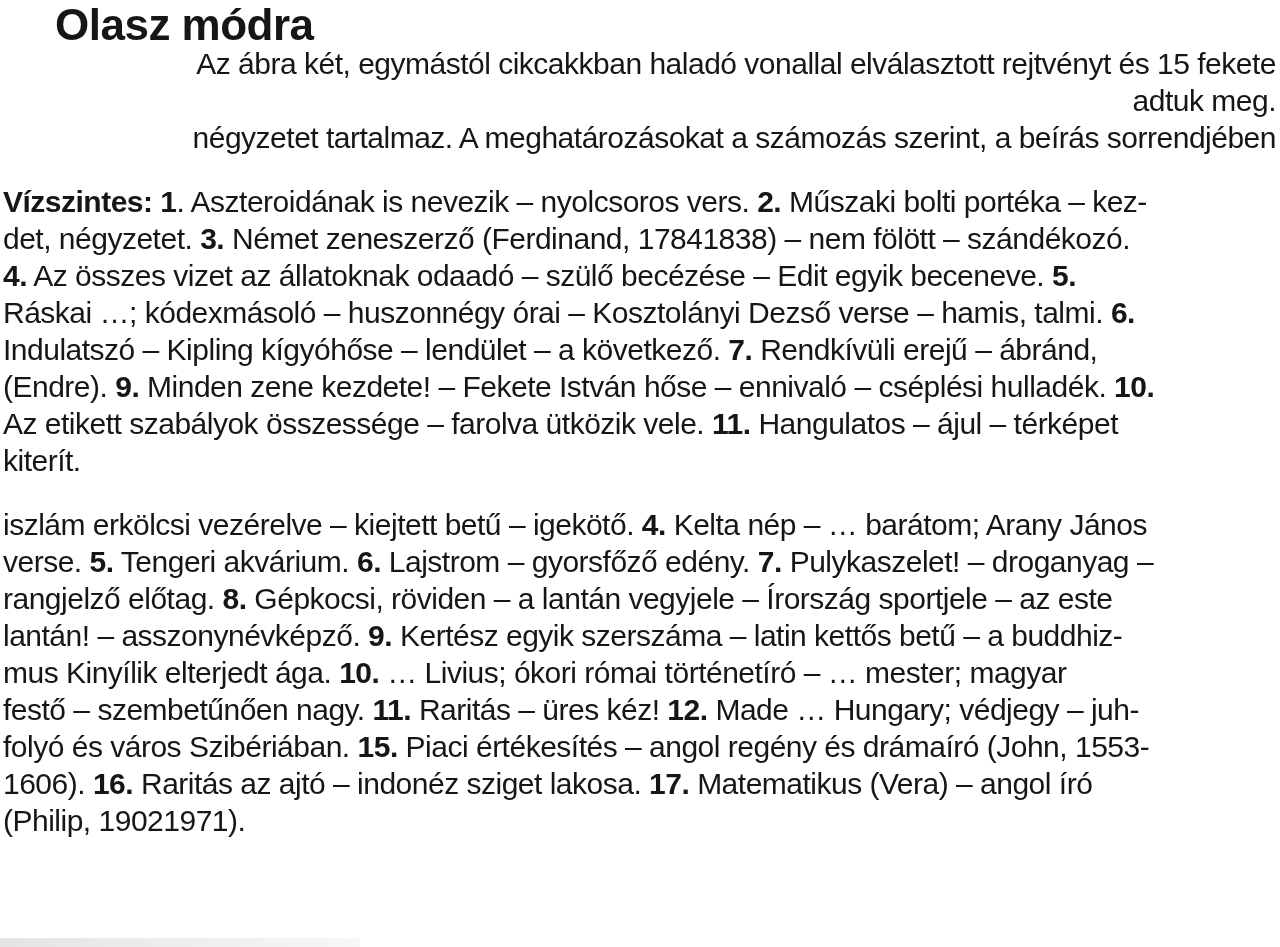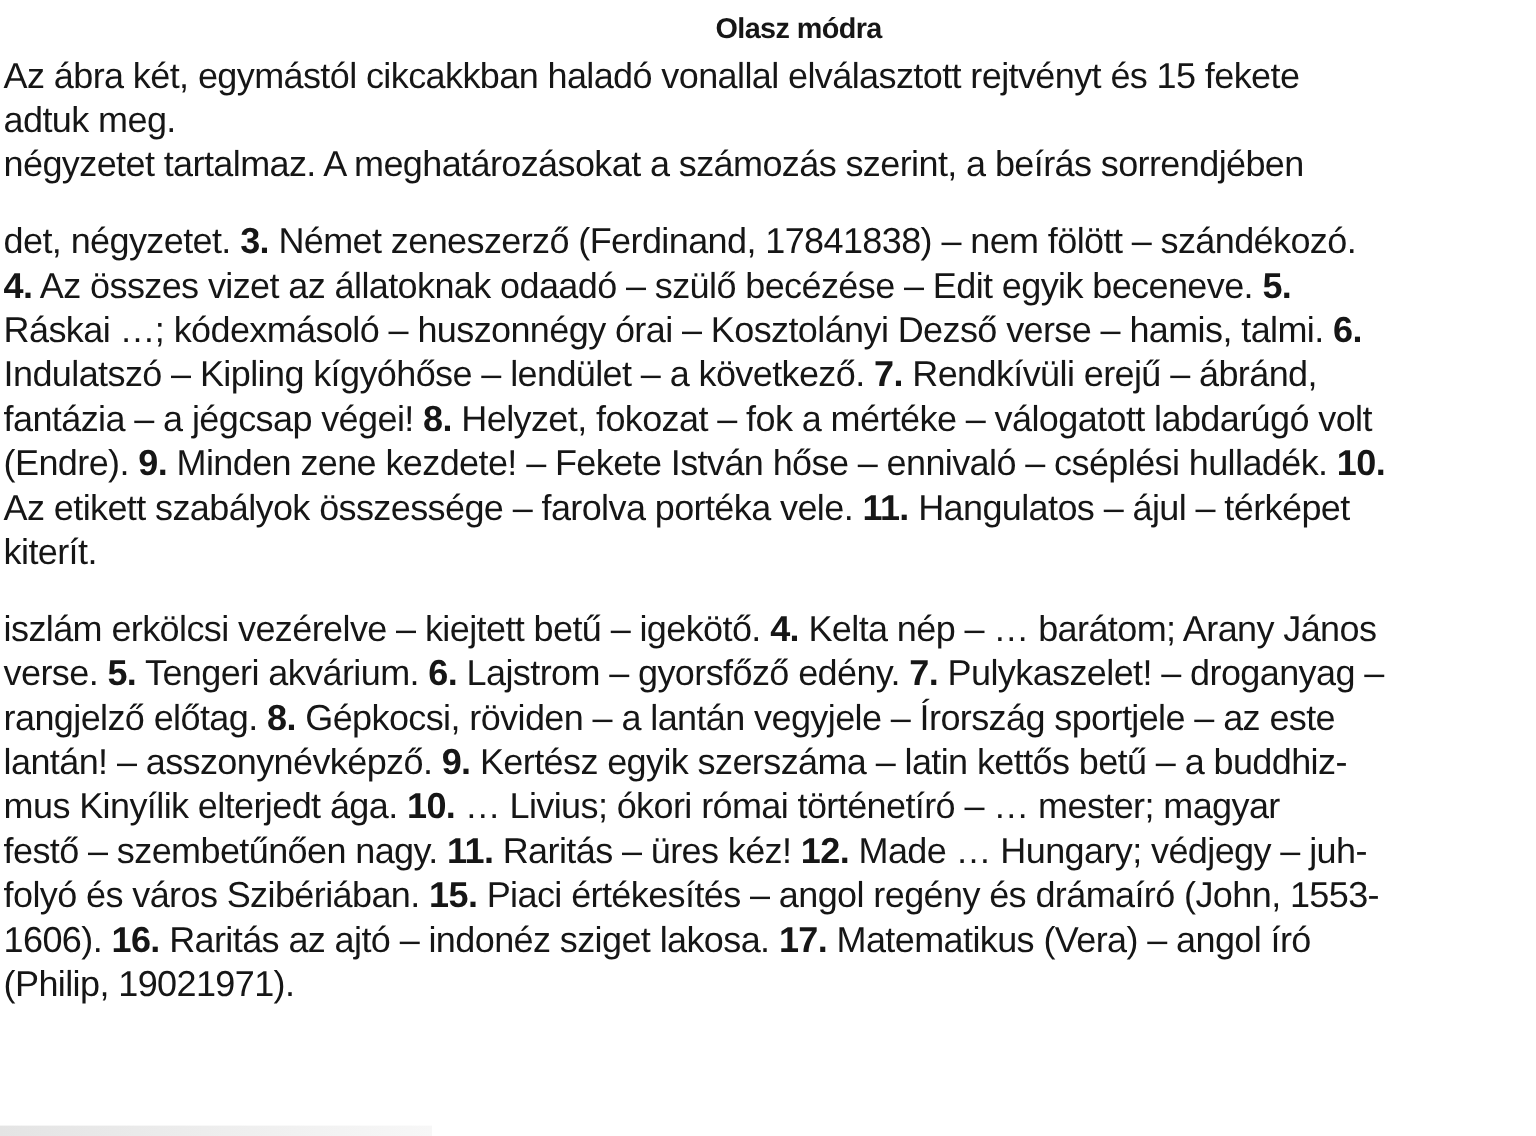--- a/index.html
+++ b/index.html
@@ -14,28 +14,28 @@
     box-sizing: border-box;
     padding: 6px 4px 0 3px;
     overflow: hidden;
     font-family: "Liberation Sans", sans-serif;
     font-size: 30px;
     line-height: 37px;
     letter-spacing: -0.5px;
     color: #161616;
   }
   .title {
-    text-align: center;
+    text-align: left;
     font-weight: 700;
-    font-size: 24px;
+    font-size: 44px;
     line-height: 37px;
     padding-left: 52px;
   }
   .para { margin-top: 27px; }
-  .para.intro { margin-top: 2px; }
+  .para.intro { margin-top: 2px; text-align: right; }
   .line { white-space: nowrap; }
   .b { font-weight: 700; }
   .scan-artifact {
     position: absolute;
     left: 0;
     bottom: 0;
     width: 360px;
     height: 9px;
     background: linear-gradient(to right, #e4e4e4, #f7f7f7);
   }
@@ -45,27 +45,27 @@
 
 <div class="title">Olasz módra</div>
 
 <div class="para intro">
     <div class="line"><span>Az ábra két, egymástól cikcakkban haladó vonallal elválasztott rejtvényt és 15 fekete</span></div>
     <div class="line"><span>adtuk meg.</span></div>
     <div class="line"><span>négyzetet tartalmaz. A meghatározásokat a számozás szerint, a beírás sorrendjében</span></div>
   </div>
 
 <div class="para">
+    <div class="line"><span class="b">Vízszintes: 1</span><span>. Aszteroidának is nevezik – nyolcsoros vers. </span><span class="b">2.</span><span> Műszaki bolti portéka – kez-</span></div>
     <div class="line"><span>det, négyzetet. </span><span class="b">3.</span><span> Német zeneszerző (Ferdinand, 17841838) – nem fölött – szándékozó.</span></div>
     <div class="line"><span class="b">4.</span><span> Az összes vizet az állatoknak odaadó – szülő becézése – Edit egyik beceneve. </span><span class="b">5.</span></div>
     <div class="line"><span>Ráskai …; kódexmásoló – huszonnégy órai – Kosztolányi Dezső verse – hamis, talmi. </span><span class="b">6.</span></div>
     <div class="line"><span>Indulatszó – Kipling kígyóhőse – lendület – a következő. </span><span class="b">7.</span><span> Rendkívüli erejű – ábránd,</span></div>
-    <div class="line"><span>fantázia – a jégcsap végei! </span><span class="b">8.</span><span> Helyzet, fokozat – fok a mértéke – válogatott labdarúgó volt</span></div>
     <div class="line"><span>(Endre). </span><span class="b">9.</span><span> Minden zene kezdete! – Fekete István hőse – ennivaló – cséplési hulladék. </span><span class="b">10.</span></div>
-    <div class="line"><span>Az etikett szabályok összessége – farolva portéka vele. </span><span class="b">11.</span><span> Hangulatos – ájul – térképet</span></div>
+    <div class="line"><span>Az etikett szabályok összessége – farolva ütközik vele. </span><span class="b">11.</span><span> Hangulatos – ájul – térképet</span></div>
     <div class="line"><span>kiterít.</span></div>
   </div>
 
 <div class="para">
     <div class="line"><span>iszlám erkölcsi vezérelve – kiejtett betű – igekötő. </span><span class="b">4.</span><span> Kelta nép – … barátom; Arany János</span></div>
     <div class="line"><span>verse. </span><span class="b">5.</span><span> Tengeri akvárium. </span><span class="b">6.</span><span> Lajstrom – gyorsfőző edény. </span><span class="b">7.</span><span> Pulykaszelet! – droganyag –</span></div>
     <div class="line"><span>rangjelző előtag. </span><span class="b">8.</span><span> Gépkocsi, röviden – a lantán vegyjele – Írország sportjele – az este</span></div>
     <div class="line"><span>lantán! – asszonynévképző. </span><span class="b">9.</span><span> Kertész egyik szerszáma – latin kettős betű – a buddhiz-</span></div>
     <div class="line"><span>mus Kinyílik elterjedt ága. </span><span class="b">10.</span><span> … Livius; ókori római történetíró – … mester; magyar</span></div>
     <div class="line"><span>festő – szembetűnően nagy. </span><span class="b">11.</span><span> Raritás – üres kéz! </span><span class="b">12.</span><span> Made … Hungary; védjegy – juh-</span></div>

